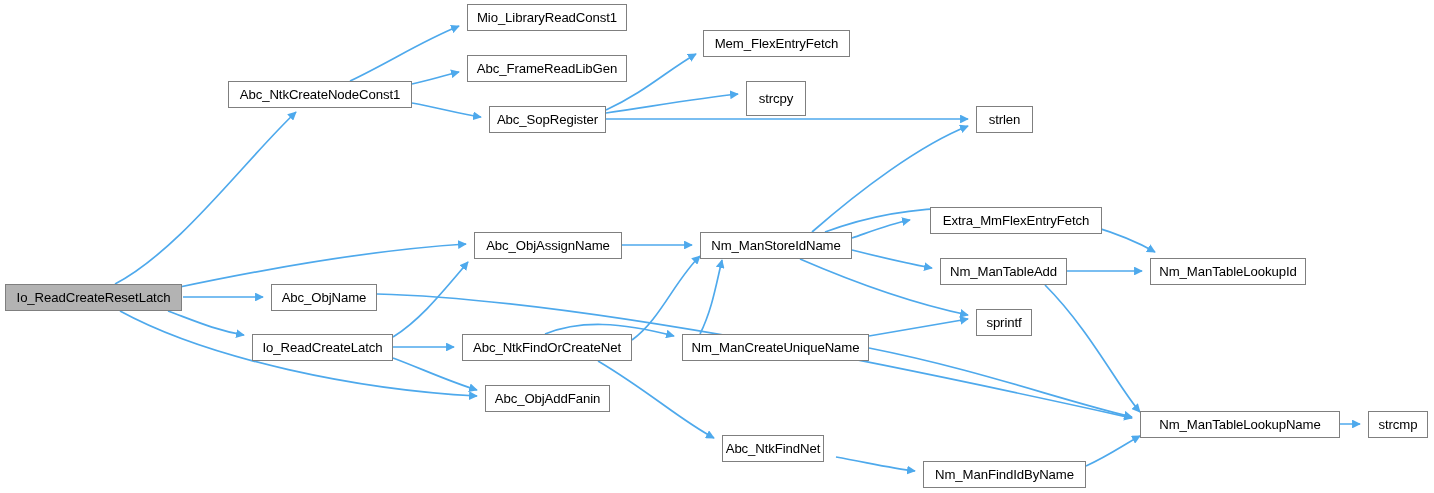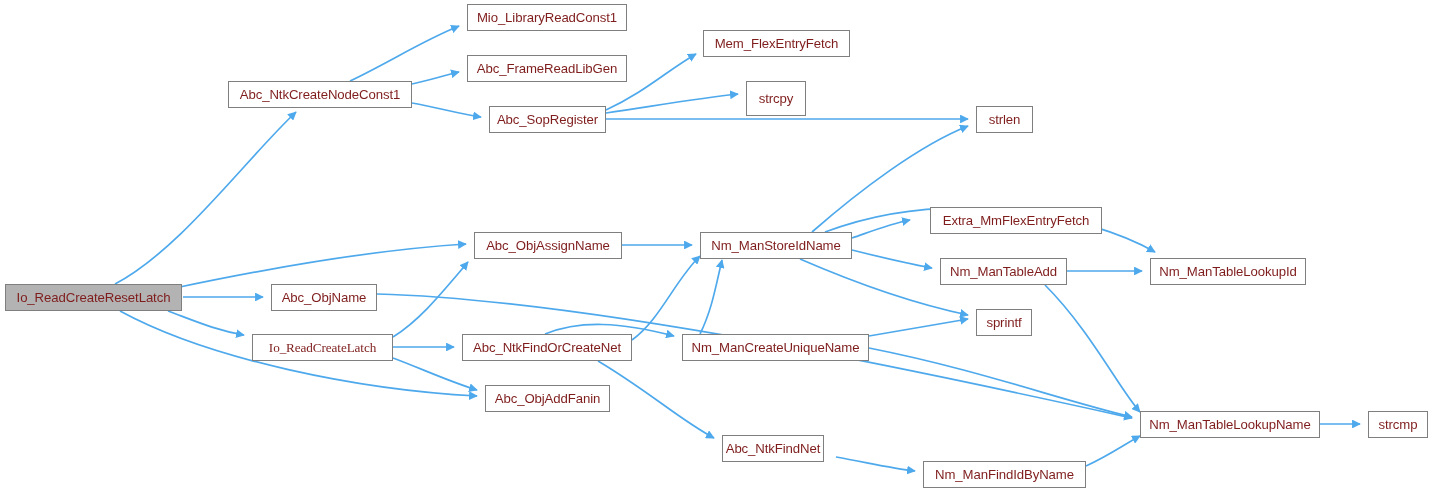--- a/index.html
+++ b/index.html
@@ -20,21 +20,21 @@
     left: 0;
     top: 0;
     width: 1434px;
     height: 493px;
   }
   .node {
     position: absolute;
     box-sizing: border-box;
     border: 1px solid #7f7f7f;
     background: #ffffff;
-    color: #7f1d1d;
+    color: #000000;
     font-size: 13.2px;
     line-height: 1;
     display: flex;
     align-items: center;
     justify-content: center;
     white-space: nowrap;
     letter-spacing: -0.1px;
   }
   .node.root {
     background: #b3b3b3;
@@ -91,21 +91,21 @@
   <div id="node-layer">
       <div class="node root" style="left: 5px; top: 284px; width: 177px; height: 27px; border-color: rgb(127, 127, 127); background: rgb(179, 179, 179);">
         <span class="node-label">Io_ReadCreateResetLatch</span>
       </div>
       <div class="node" style="left: 228px; top: 81px; width: 184px; height: 27px; border-color: rgb(127, 127, 127); background: rgb(255, 255, 255);">
         <span class="node-label">Abc_NtkCreateNodeConst1</span>
       </div>
       <div class="node" style="left: 271px; top: 284px; width: 106px; height: 27px; border-color: rgb(127, 127, 127); background: rgb(255, 255, 255);">
         <span class="node-label">Abc_ObjName</span>
       </div>
-      <div class="node" style="left: 252px; top: 334px; width: 141px; height: 27px; border-color: rgb(127, 127, 127); background: rgb(255, 255, 255); font-family: Liberation Serif, serif;">
+      <div class="node" style="left: 252px; top: 334px; width: 141px; height: 27px; border-color: rgb(127, 127, 127); background: rgb(255, 255, 255);">
         <span class="node-label">Io_ReadCreateLatch</span>
       </div>
       <div class="node" style="left: 467px; top: 4px; width: 160px; height: 27px; border-color: rgb(127, 127, 127); background: rgb(255, 255, 255);">
         <span class="node-label">Mio_LibraryReadConst1</span>
       </div>
       <div class="node" style="left: 467px; top: 55px; width: 160px; height: 27px; border-color: rgb(127, 127, 127); background: rgb(255, 255, 255);">
         <span class="node-label">Abc_FrameReadLibGen</span>
       </div>
       <div class="node" style="left: 489px; top: 106px; width: 117px; height: 27px; border-color: rgb(127, 127, 127); background: rgb(255, 255, 255);">
         <span class="node-label">Abc_SopRegister</span>
@@ -145,20 +145,20 @@
       </div>
       <div class="node" style="left: 940px; top: 258px; width: 127px; height: 27px; border-color: rgb(127, 127, 127); background: rgb(255, 255, 255); text-align: center;">
         <span class="node-label">Nm_ManTableAdd</span>
       </div>
       <div class="node" style="left: 976px; top: 309px; width: 56px; height: 27px; border-color: rgb(127, 127, 127); background: rgb(255, 255, 255);">
         <span class="node-label">sprintf</span>
       </div>
       <div class="node" style="left: 1150px; top: 258px; width: 156px; height: 27px; border-color: rgb(127, 127, 127); background: rgb(255, 255, 255);">
         <span class="node-label">Nm_ManTableLookupId</span>
       </div>
-      <div class="node" style="left: 1140px; top: 411px; width: 180px; height: 27px; border-color: rgb(127, 127, 127); background: rgb(255, 255, 255);">
+      <div class="node" style="left: 1140px; top: 411px; width: 200px; height: 27px; border-color: rgb(127, 127, 127); background: rgb(255, 255, 255);">
         <span class="node-label">Nm_ManTableLookupName</span>
       </div>
       <div class="node" style="left: 1368px; top: 411px; width: 60px; height: 27px; border-color: rgb(127, 127, 127); background: rgb(255, 255, 255);">
         <span class="node-label">strcmp</span>
       </div>
     </div>
 </div>
 
 </body></html>

